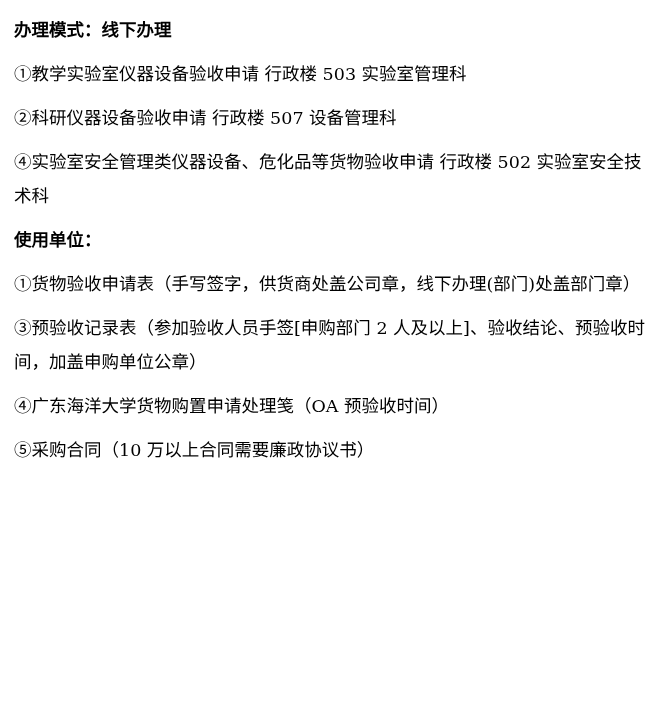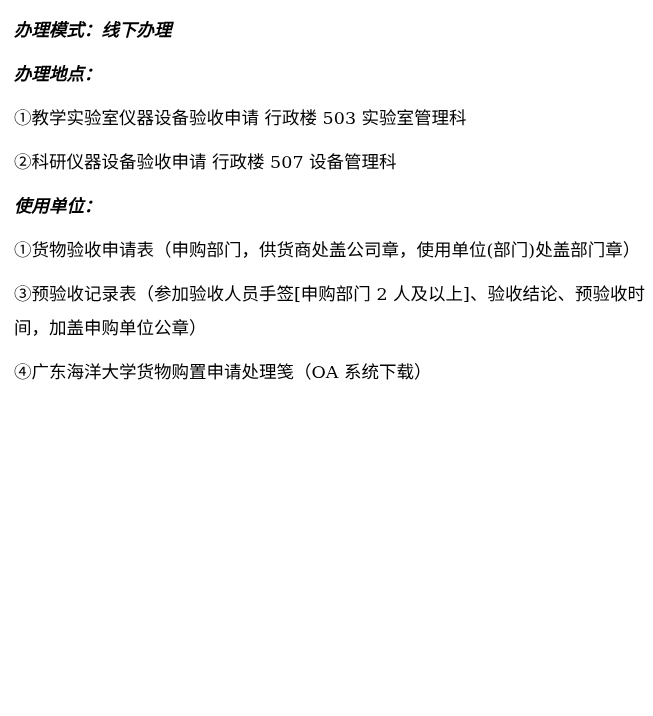--- a/index.html
+++ b/index.html
@@ -18,42 +18,42 @@
       padding: 13px 5px 0 14px;
       overflow: hidden;
     }
     .para {
       margin: 0 0 10px 0;
       line-height: 34px;
       word-break: break-all;
     }
     .heading {
       font-weight: bold;
-      font-style: italic;
     }
   </style>
 </head>
 <body>
 
 <div class="page">
 
   <p class="para heading">办理模式：线下办理</p>
 
-  <p class="para heading">办理地点：</p>
 
   <p class="para">①教学实验室仪器设备验收申请 行政楼 503 实验室管理科</p>
 
   <p class="para">②科研仪器设备验收申请 行政楼 507 设备管理科</p>
 
 
+  <p class="para">④实验室安全管理类仪器设备、危化品等货物验收申请 行政楼 502 实验室安全技术科</p>
 
   <p class="para heading">使用单位：</p>
 
-  <p class="para">①货物验收申请表（申购部门，供货商处盖公司章，使用单位(部门)处盖部门章）</p>
+  <p class="para">①货物验收申请表（手写签字，供货商处盖公司章，线下办理(部门)处盖部门章）</p>
 
 
   <p class="para">③预验收记录表（参加验收人员手签[申购部门 2 人及以上]、验收结论、预验收时间，加盖申购单位公章）</p>
 
-  <p class="para">④广东海洋大学货物购置申请处理笺（OA 系统下载）</p>
+  <p class="para">④广东海洋大学货物购置申请处理笺（OA 预验收时间）</p>
 
+  <p class="para">⑤采购合同（10 万以上合同需要廉政协议书）</p>
 
 
 </div>
 
 </body></html>

